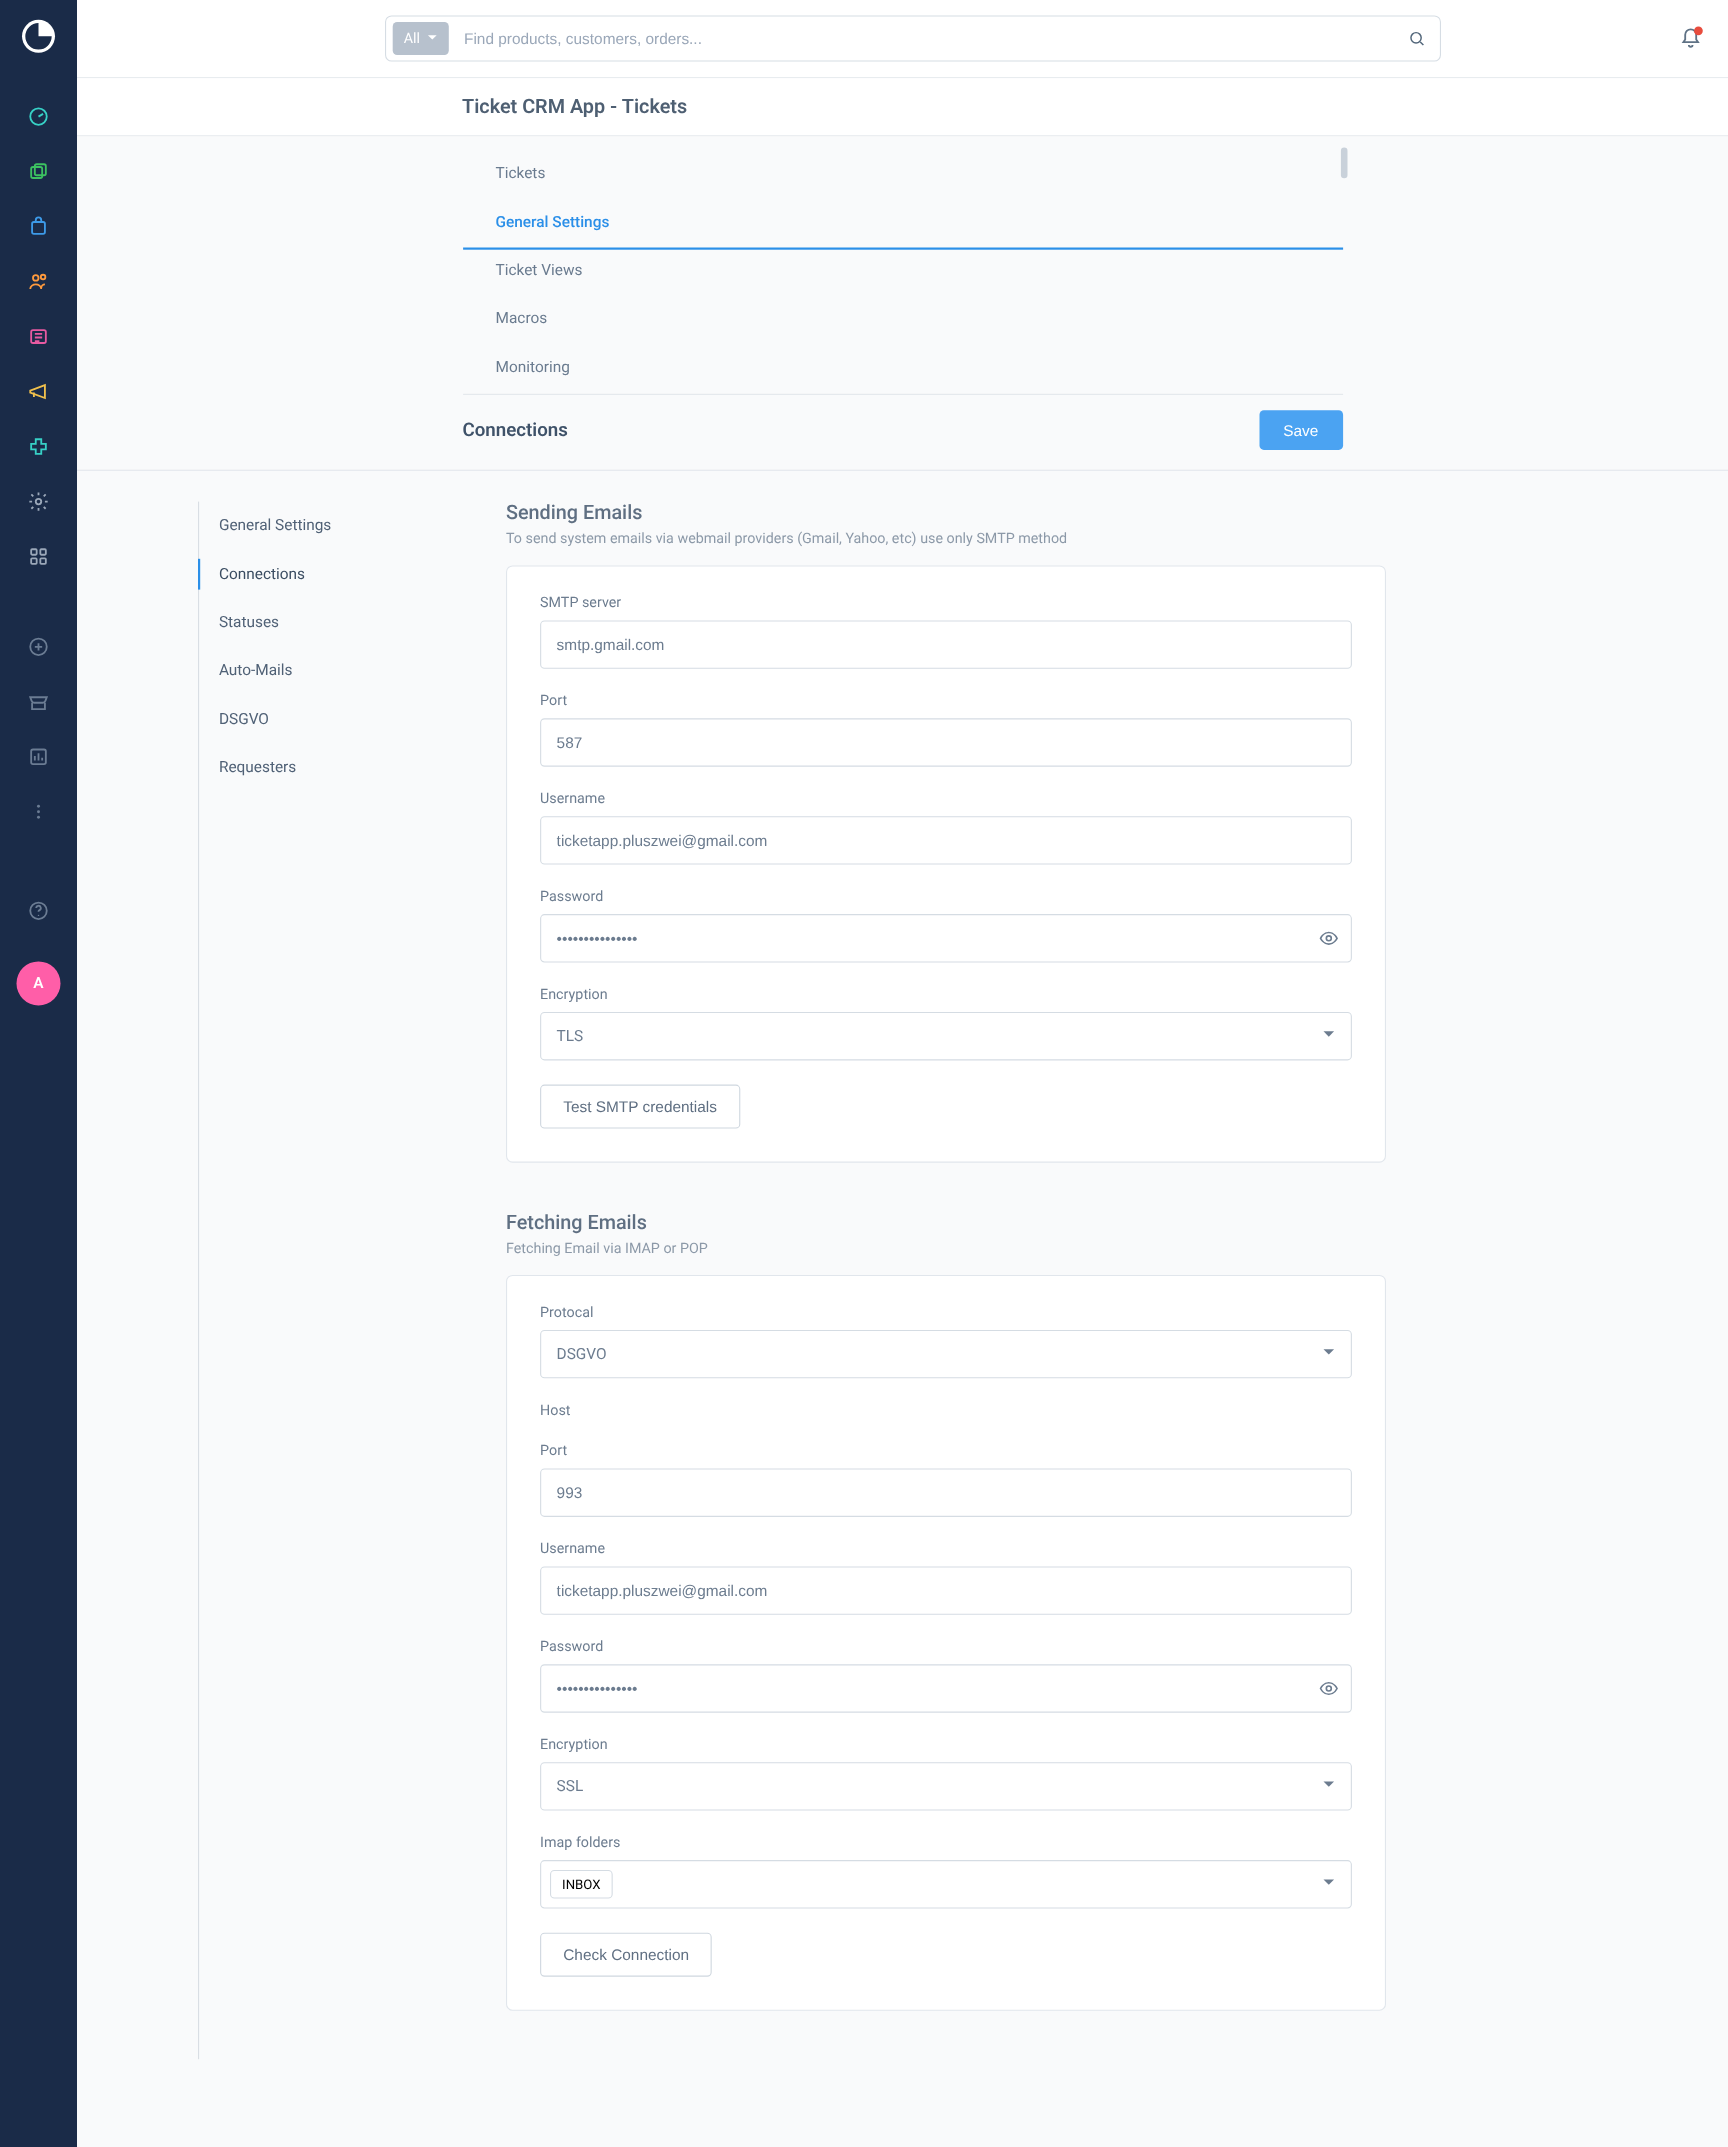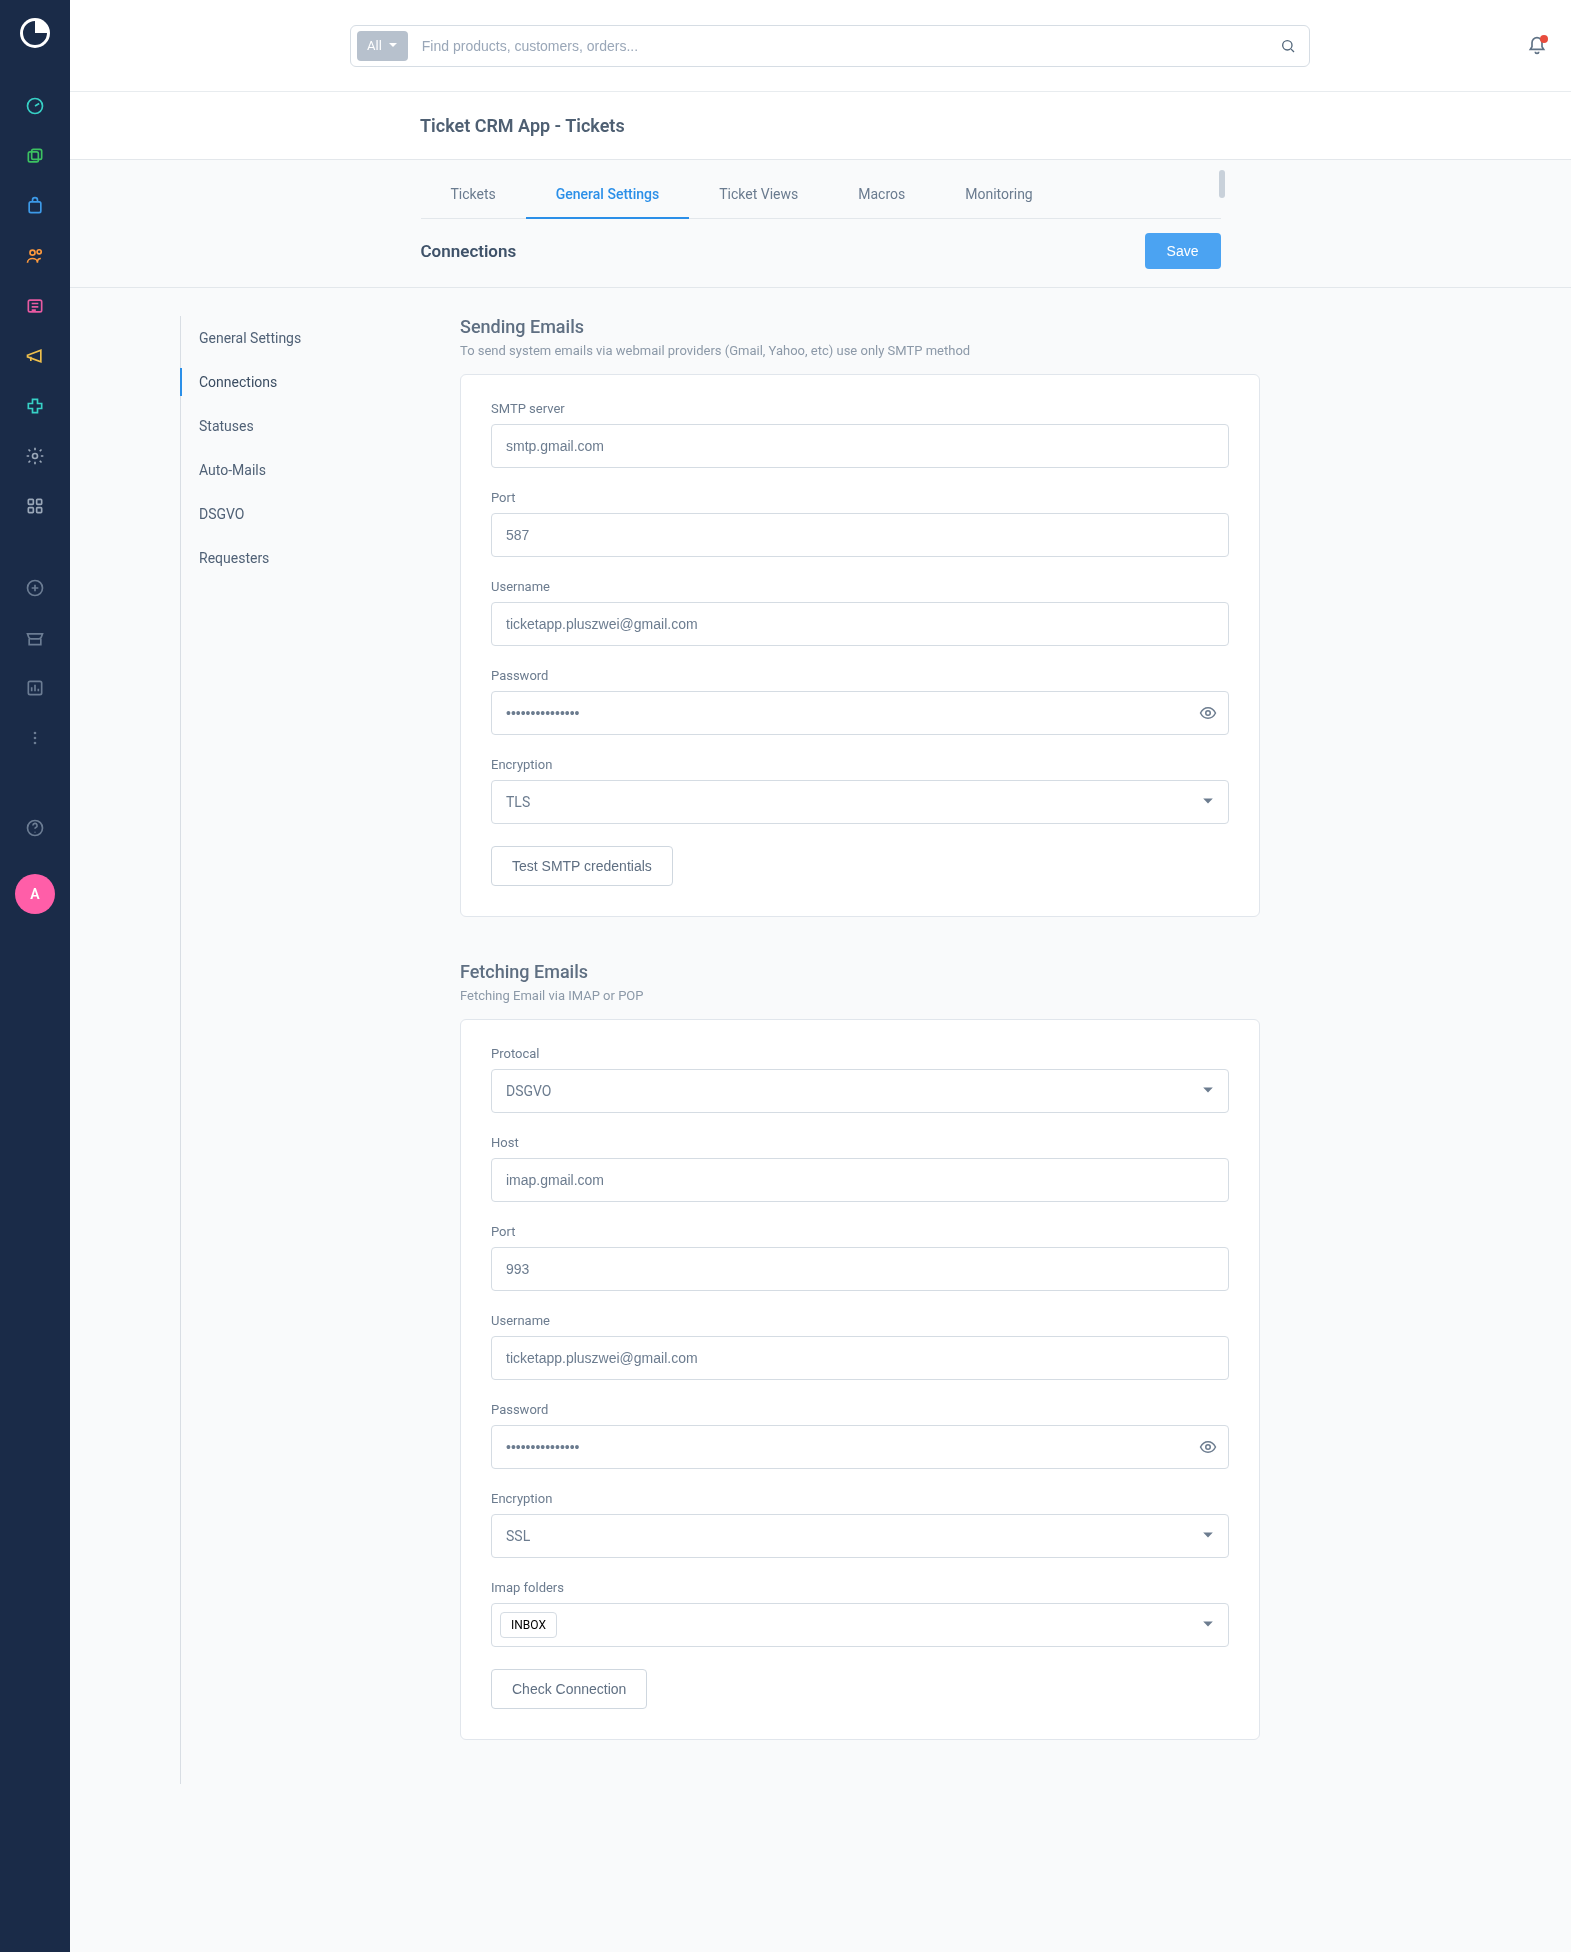--- a/index.html
+++ b/index.html
@@ -126,20 +126,21 @@
     background:#f9fafb;
     border-bottom:1px solid #e3e7eb;
   }
   .tabs-row {
     display:flex;
     margin: 0 auto;
     width: 800px;
     position:relative;
     padding-top: 14px;
     border-bottom:1px solid #e3e7eb;
+    flex-direction:column;
   }
   .tab {
     padding: 12px 30px 16px;
     color:#6a7b8f;
     font-size:14px;
     cursor:pointer;
     position:relative;
     white-space:nowrap;
   }
   .tab.active {
@@ -462,21 +463,20 @@
           <div class="ctl select">
             <span>DSGVO</span>
             <span><svg viewBox="0 0 10 10" fill="currentColor">
                   <path d="M1 3l4 4 4-4z"></path>
                 </svg></span>
           </div>
         </div>
 
         <div class="fld">
           <label class="fld-label">Host</label>
-          <input class="ctl" type="text" value="imap.gmail.com" style="">
         </div>
 
         <div class="fld">
           <label class="fld-label">Port</label>
           <input class="ctl" type="text" value="993" style="">
         </div>
 
         <div class="fld">
           <label class="fld-label">Username</label>
           <input class="ctl" type="text" value="ticketapp.pluszwei@gmail.com" style="">

